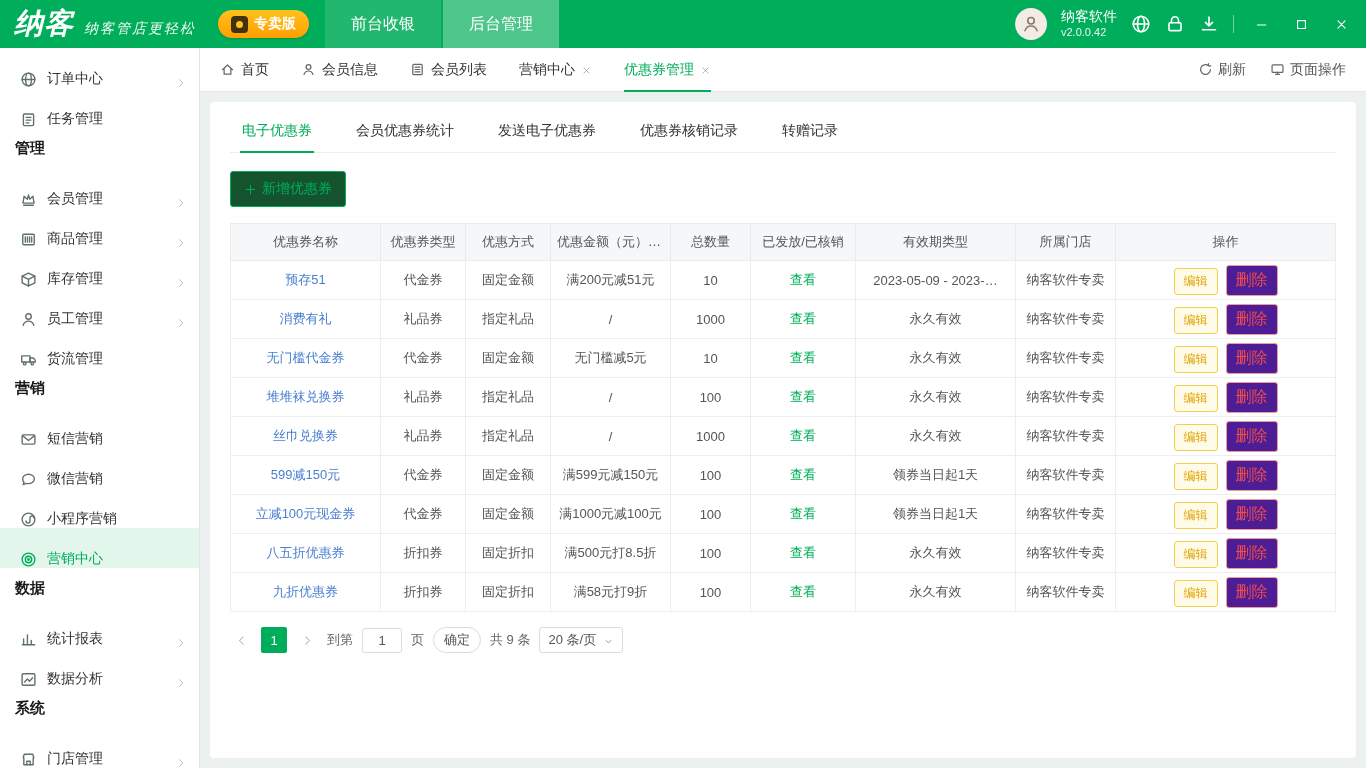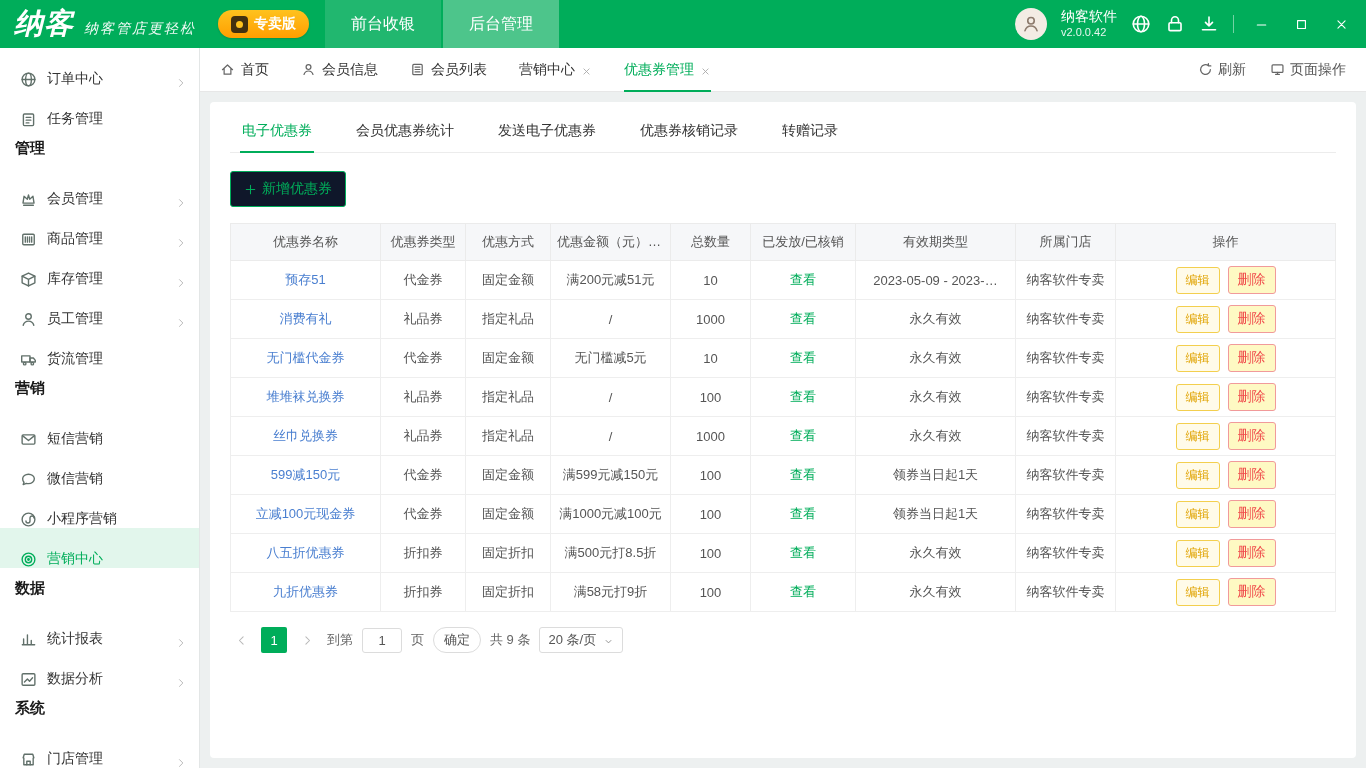--- a/index.html
+++ b/index.html
@@ -53,30 +53,30 @@
   .tr-item .b-icon { width:15px; height:15px; color:#666; }
 
   .content { flex:1; padding:10px; overflow:hidden; }
   .card { background:#fff; border-radius:4px; height:100%; padding:6px 20px 0 20px; }
 
   .card-tabs { display:flex; gap:40px; border-bottom:1px solid #ececec; padding:0 10px; }
   .card-tab { padding:14px 2px 12px; font-size:14px; color:#333; cursor:pointer; position:relative; }
   .card-tab.active { color:#00ad5a; }
   .card-tab.active::after { content:""; position:absolute; left:0; right:0; bottom:-1px; height:2px; background:#00ad5a; }
 
-  .add-btn { margin:18px 0 16px; display:inline-flex; align-items:center; gap:5px; border:1px solid #00ad5a; color:#00ad5a; background:#0f172a; border-radius:3px; padding:8px 13px; font-size:14px; cursor:pointer; }
+  .add-btn { margin:18px 0 16px; display:inline-flex; align-items:center; gap:5px; border:1px solid #00ad5a; color:#00ad5a; background:#14532d; border-radius:3px; padding:8px 13px; font-size:14px; cursor:pointer; }
   .add-btn .b-icon { width:13px; height:13px; }
 
   table { width:100%; border-collapse:collapse; table-layout:fixed; font-size:13px; color:#555; }
   thead th { background:#f6f7f9; height:37px; font-weight:normal; color:#555; border:1px solid #ebebeb; padding:0 6px; white-space:nowrap; overflow:hidden; text-overflow:ellipsis; }
   tbody td { height:39px; text-align:center; border:1px solid #eeeeee; padding:0 6px; white-space:nowrap; overflow:hidden; text-overflow:ellipsis; background:#fff; }
   .link-name { color:#4a7fd0; cursor:pointer; }
   .link-view { color:#00ad5a; cursor:pointer; }
   .btn-edit { border:1px solid #f3cf4e; color:#e0a300; background:#fffbe9; border-radius:3px; padding:4px 9px; font-size:12px; margin:0 4px; cursor:pointer; }
-  .btn-del { border:1px solid #f19a9a; color:#f04c4c; background:#fef9c3; border-radius:3px; padding:4px 9px; font-size:14px; margin:0 4px; cursor:pointer; }
+  .btn-del { border:1px solid #f19a9a; color:#f04c4c; background:#4c1d95; border-radius:3px; padding:4px 9px; font-size:16px; margin:0 4px; cursor:pointer; }
 
   .pagination { display:flex; align-items:center; gap:9px; padding:15px 0; font-size:13px; color:#666; }
   .pg-arrow { width:22px; height:22px; color:#b8b8b8; cursor:pointer; display:flex; align-items:center; justify-content:center; }
   .pg-arrow .icon { width:13px; height:13px; }
   .pg-num { width:26px; height:26px; background:#00ad5a; color:#fff; border-radius:2px; display:flex; align-items:center; justify-content:center; cursor:pointer; }
   .pg-input { width:40px; height:25px; border:1px solid #dcdcdc; border-radius:3px; text-align:center; font-size:13px; color:#555; outline:none; }
   .pg-btn { height:26px; padding:0 10px; border:1px solid #dcdcdc; border-radius:13px; background:#fff; font-size:13px; color:#555; cursor:pointer; }
   .pg-select { height:26px; border:1px solid #dcdcdc; border-radius:3px; display:flex; align-items:center; gap:7px; padding:0 8px; cursor:pointer; color:#555; }
   .pg-select .caret { width:11px; height:11px; color:#888; }
 </style>
@@ -268,21 +268,21 @@
           <span>门店管理</span>
           <span class="chev icon"><svg viewBox="0 0 16 16">
               <path d="M6 3.5 10.5 8 6 12.5"></path>
             </svg></span>
         </div>
       </aside>
 
     <main class="main">
 
       <div class="tabbar">
-        <div style="display:flex;align-items:center;height:44px;">
+        <div style="display:flex;align-items:center;height:44px;font-family:Liberation Mono, monospace;">
             <div class="bc-tab">
               <span class="b-icon icon"><svg viewBox="0 0 16 16">
                   <path d="M2.6 8.2 8 3.2l5.4 5M4.4 7v6h7.2V7"></path>
                 </svg></span>
               <span>首页</span>
             </div>
             <div class="bc-tab">
               <span class="b-icon icon"><svg viewBox="0 0 16 16">
                   <circle cx="8" cy="5.4" r="2.6"></circle>
                   <path d="M3.2 13.3c.8-2.5 2.6-3.7 4.8-3.7s4 1.2 4.8 3.7"></path>

